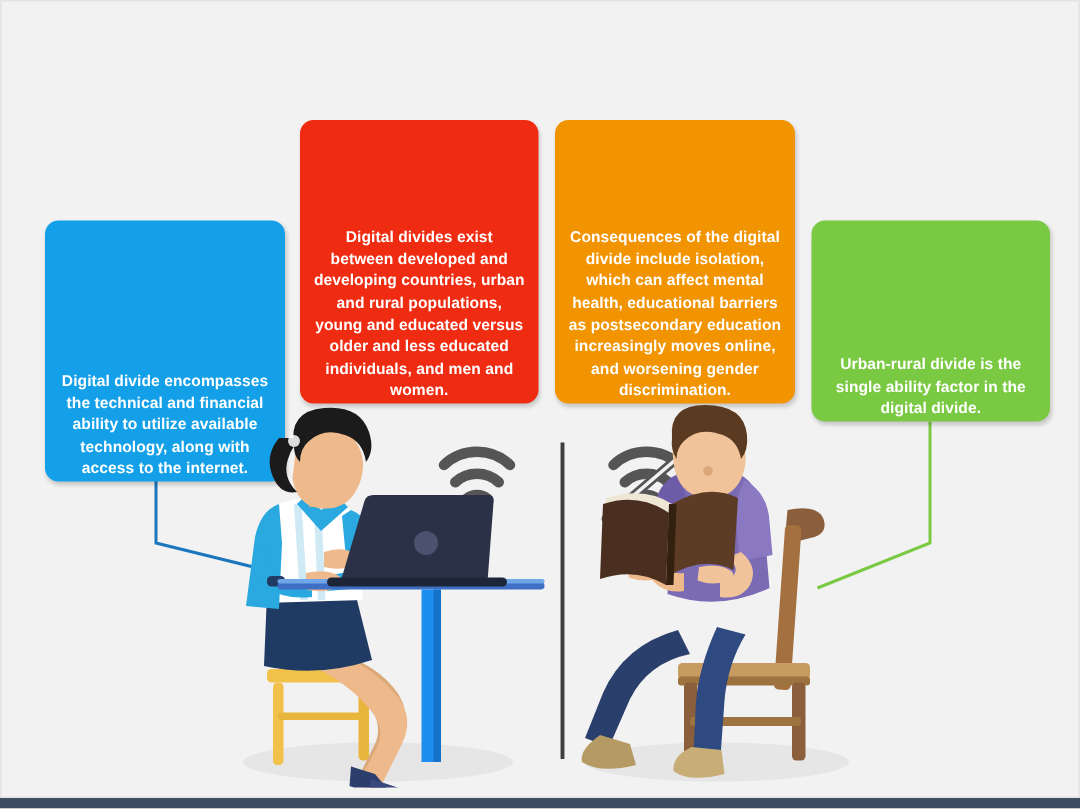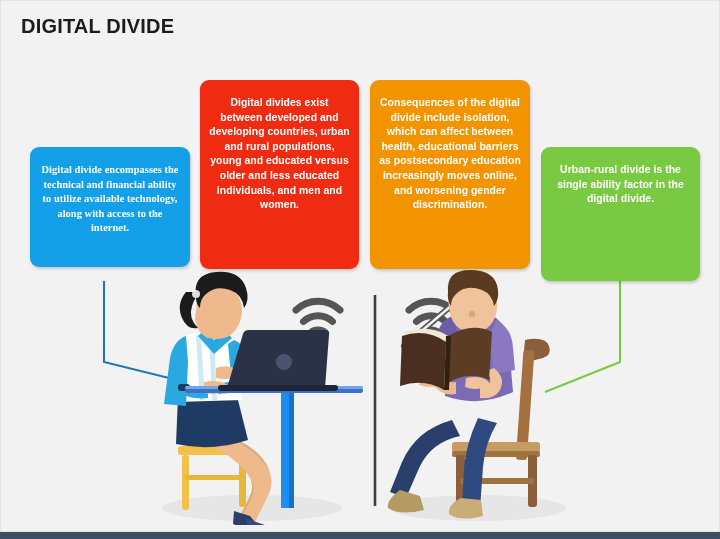--- a/index.html
+++ b/index.html
@@ -22,35 +22,35 @@
   }
   #subtitle{
     position:absolute;left:21px;top:48px;
     font-size:14.5px;font-weight:normal;
     color:#1c1c1c;
   }
   
   .card{
     position:absolute;
     border-radius:9px;
-    display:flex;align-items:flex-start;justify-content:center;
+    display:flex;align-items:flex-end;justify-content:center;
     text-align:center;
     color:#ffffff;
     box-sizing:border-box;
-    padding:16px 9px;
+    padding:0 9px;
     box-shadow:1px 2px 3px rgba(0,0,0,.18);
   }
   .card p{
     margin:0;
     font-size:10.4px;
     line-height:14.6px;
     font-weight:600;
     letter-spacing:.05px;
   }
-  #card-blue  {left:30px; top:147px; width:160px; height:120px; background:#14a0e8;font-family:Liberation Serif, serif;}
+  #card-blue  {left:30px; top:147px; width:160px; height:174px; background:#14a0e8;}
   #card-red   {left:200px;top:80px;  width:159px; height:189px; background:#ef2c12;}
   #card-orange{left:370px;top:80px;  width:160px; height:189px; background:#f29300;}
   #card-green {left:541px;top:147px; width:159px; height:134px; background:#7ac943;}
 
   
   .connector{position:absolute;left:0;top:0;width:720px;height:539px;pointer-events:none;}
 
   
   #scene{position:absolute;left:0;top:270px;width:720px;height:255px;}
 
@@ -62,39 +62,38 @@
   #slide-edge{
     position:absolute;left:0;top:0;width:720px;height:532px;
     border:1px solid #e3e3e3;box-sizing:border-box;pointer-events:none;
   }
 </style>
 </head>
 <body>
 
 <div id="slide">
 
-  <div id="title">DIGITAL DIVIDE</div>
 
   <svg class="connector" viewBox="0 0 720 539">
 
     <polyline points="104,281 104,362 238,395" fill="none" stroke="#1b76bc" stroke-width="2"></polyline>
 
     <polyline points="620,281 620,362 545,392" fill="none" stroke="#7ac943" stroke-width="2"></polyline>
   </svg>
 
   <div class="card" id="card-blue">
     <p>Digital divide encompasses the technical and financial ability to utilize available technology, along with access to the internet.</p>
   </div>
 
   <div class="card" id="card-red">
     <p>Digital divides exist between developed and developing countries, urban and rural populations, young and educated versus older and less educated individuals, and men and women.</p>
   </div>
 
   <div class="card" id="card-orange">
-    <p>Consequences of the digital divide include isolation, which can affect between health, educational barriers as postsecondary education increasingly moves online, and worsening gender discrimination.</p>
+    <p>Consequences of the digital divide include isolation, which can affect mental health, educational barriers as postsecondary education increasingly moves online, and worsening gender discrimination.</p>
   </div>
 
   <div class="card" id="card-green">
     <p>Urban-rural divide is the single ability factor in the digital divide.</p>
   </div>
 
   <svg id="scene" viewBox="0 0 720 255">
 
     <ellipse cx="252" cy="238" rx="90" ry="13" fill="#e6e6e6"></ellipse>
     <ellipse cx="478" cy="238" rx="88" ry="13" fill="#e6e6e6"></ellipse>

